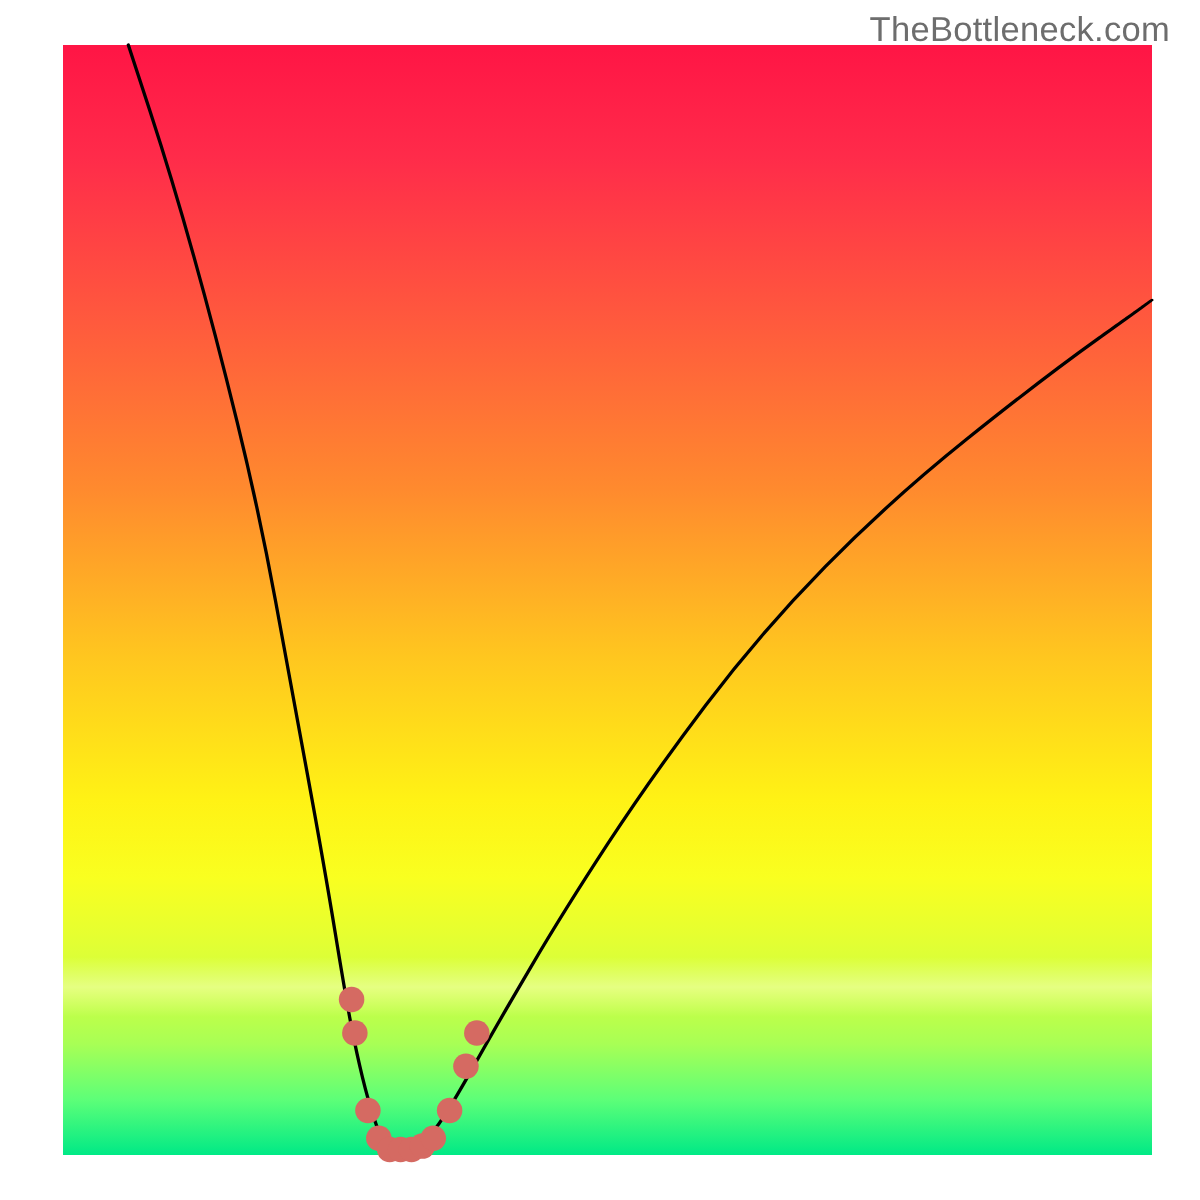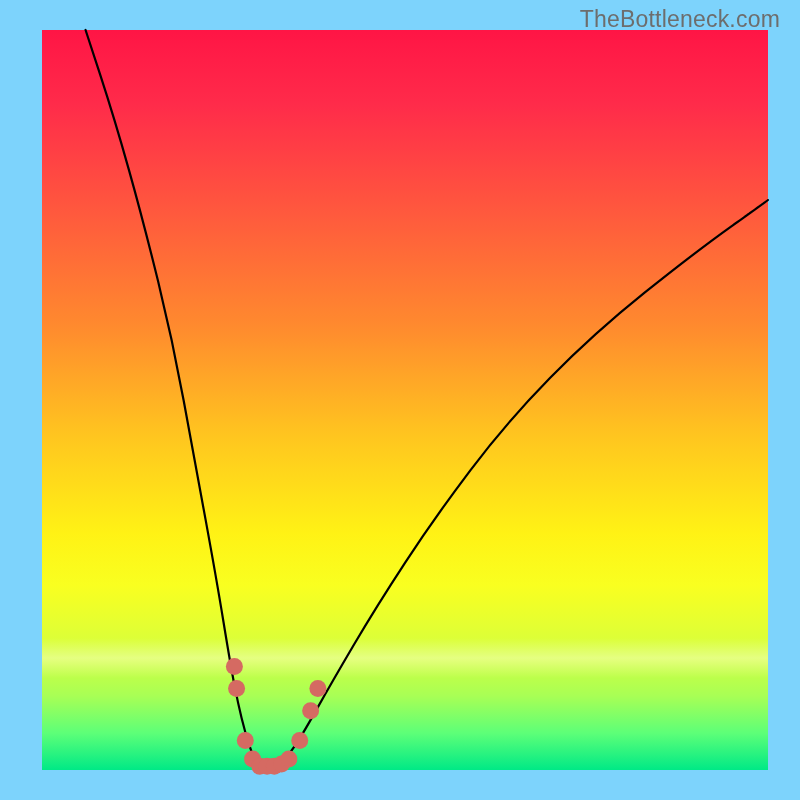--- a/index.html
+++ b/index.html
@@ -8,21 +8,21 @@
     width: 800px;
     height: 800px;
     overflow: hidden;
     background: #000;
     font-family: Arial, Helvetica, sans-serif;
   }
   .outer {
     position: relative;
     width: 800px;
     height: 800px;
-    background: #7dd3fc;
+    background: #ffffff;
   }
   .plot-area {
     position: absolute;
     left: 42px;
     top: 30px;
     width: 726px;
     height: 740px;
     
     background: linear-gradient(
       to bottom,

